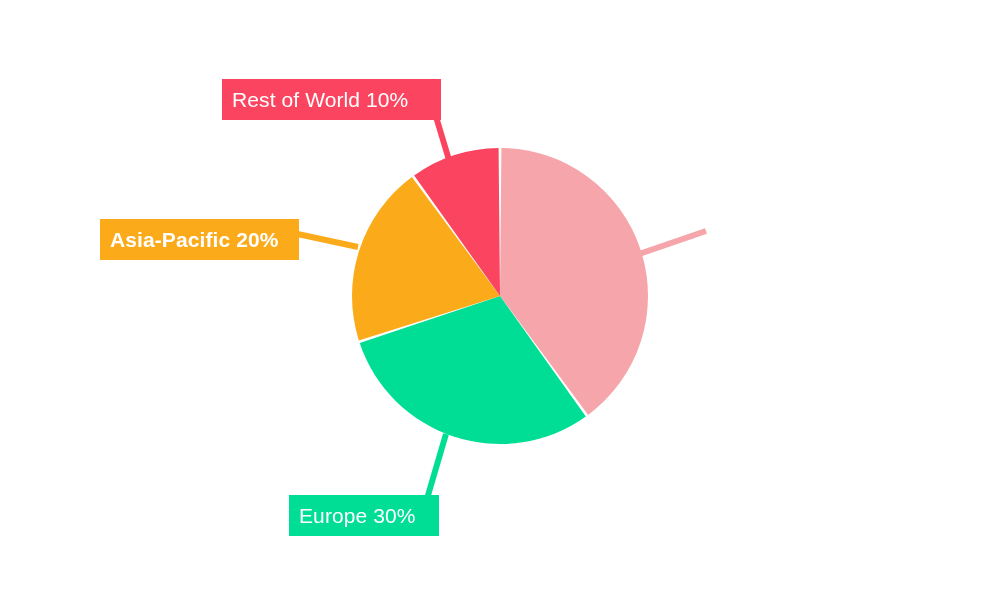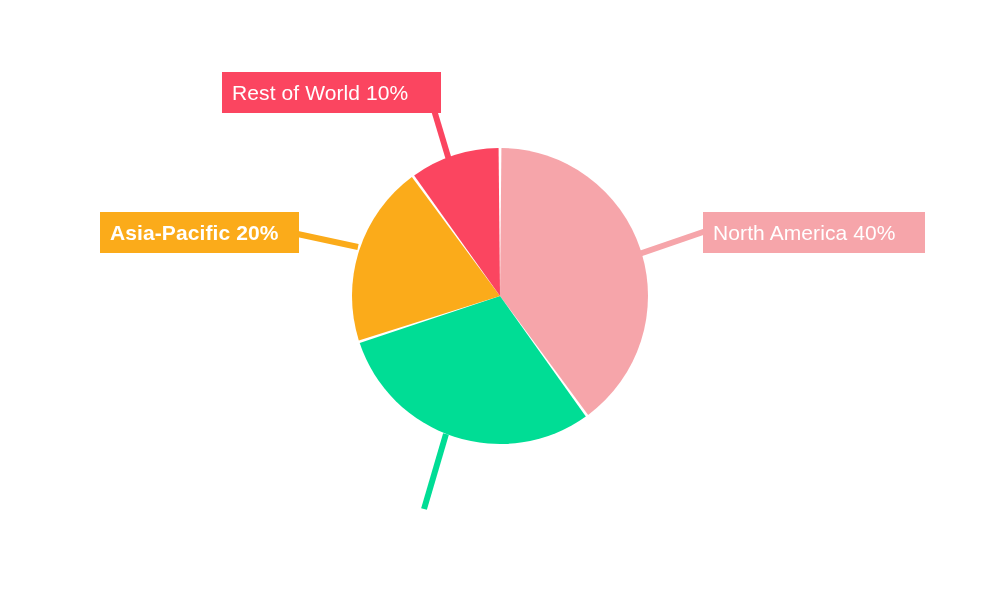--- a/index.html
+++ b/index.html
@@ -29,20 +29,21 @@
     align-items: center;
     box-sizing: border-box;
     color: #ffffff;
     font-size: 21px;
     font-family: "Liberation Sans", sans-serif;
     font-weight: 400;
     letter-spacing: 0.1px;
     white-space: nowrap;
     line-height: 1;
     padding: 0 10px;
+    margin-top: 7px;
   }
   #label-north-america {
     left: 703px;
     top: 212px;
     width: 222px;
     height: 41px;
   }
   #label-europe {
     left: 289px;
     top: 488px;
@@ -78,24 +79,24 @@
     </g>
 
     <g>
       <path d="M 501.42 148.01 A 148 148 0 0 1 588.14 414.89 L 500 296 Z" fill="#f6a5aa" stroke="#ffffff" stroke-width="0"></path>
       <path d="M 585.84 416.56 A 148 148 0 0 1 359.69 343.08 L 500 296 Z" fill="#00dd95" stroke="#ffffff" stroke-width="0"></path>
       <path d="M 358.81 340.38 A 148 148 0 0 1 411.86 177.11 L 500 296 Z" fill="#fbab1a" stroke="#ffffff" stroke-width="0"></path>
       <path d="M 414.16 175.44 A 148 148 0 0 1 498.58 148.01 L 500 296 Z" fill="#fb4560" stroke="#ffffff" stroke-width="0"></path>
     </g>
   </svg>
 
-  <div class="slice-label" id="label-north-america" style="background:#f6a5aa">
-    <span>North America 40%</span>
+
+  <div class="slice-label" id="label-europe" style="background:#00dd95">
+    <span>Europe 30%</span>
   </div>
-
 
   <div class="slice-label" id="label-asia-pacific" style="background:#fbab1a">
     <span>Asia-Pacific 20%</span>
   </div>
 
   <div class="slice-label" id="label-rest-of-world" style="background:#fb4560">
     <span>Rest of World 10%</span>
   </div>
 
 </div>

